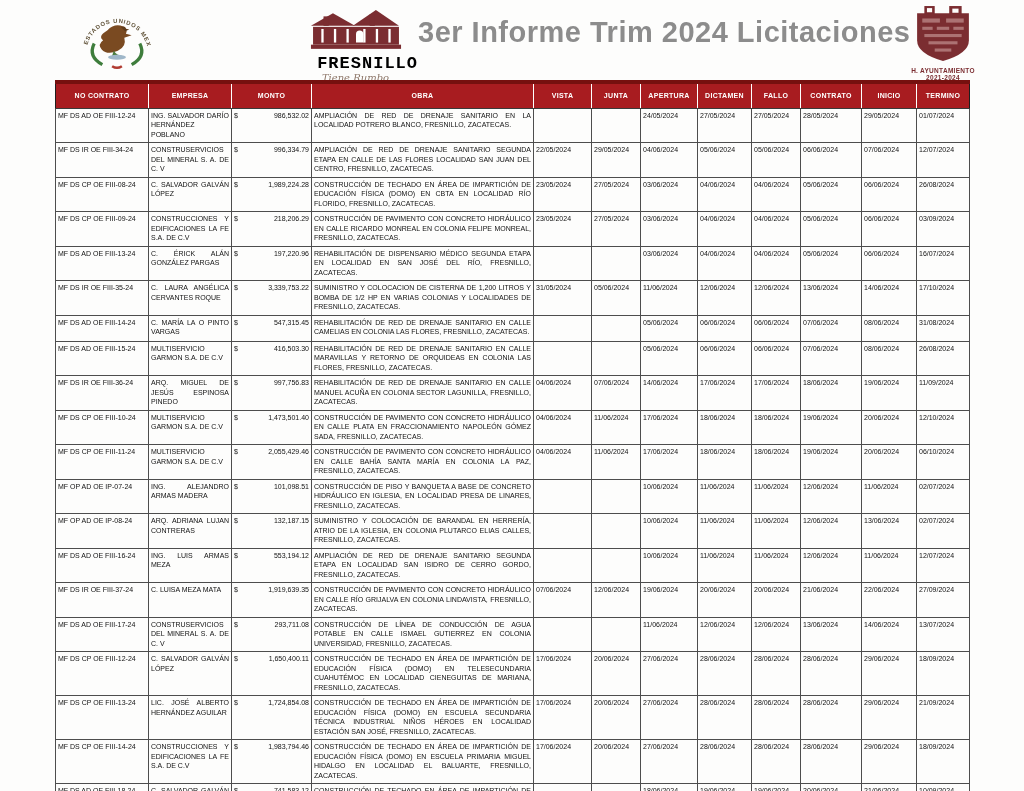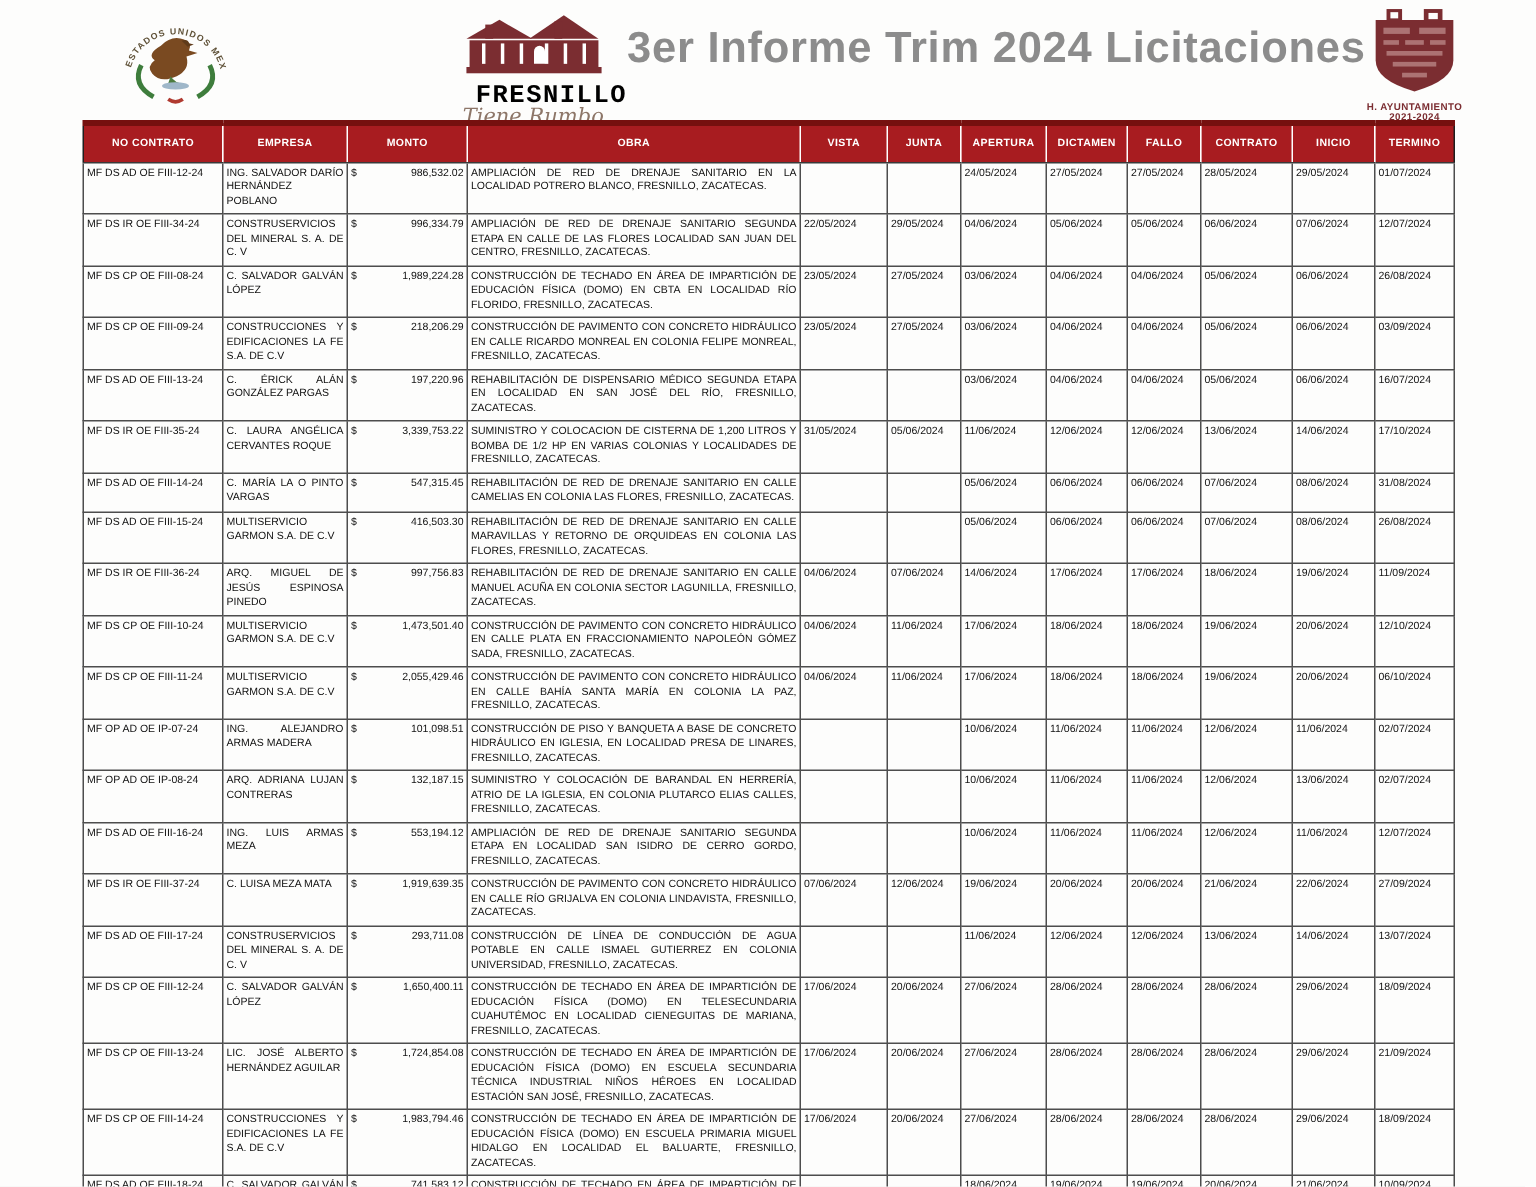--- a/index.html
+++ b/index.html
@@ -4,21 +4,21 @@
 <style>
   * { margin:0; padding:0; box-sizing:border-box; }
   body { font-family:"Liberation Sans", sans-serif; background:#e8e8e8; }
   .page { position:relative; width:1024px; height:791px; background:#fdfdfc; overflow:hidden; margin:0 auto; }
 
   
   .hdr { position:absolute; left:0; top:0; width:1024px; height:80px; }
   .logo-national { position:absolute; left:62px; top:6px; width:110px; height:70px; }
   .logo-fresnillo { position:absolute; left:293px; top:8px; width:125px; height:68px; text-align:center; }
   .fres-word { font-family:Liberation Mono, monospace; font-weight:bold; font-size:17px; letter-spacing:1px; color:#000000; line-height:16px;text-align:right; }
-  .fres-tag  { font-family:"DejaVu Serif", serif; font-style:italic; font-size:14px; color:#8d7668; line-height:11px; }
+  .fres-tag  { font-family:"DejaVu Serif", serif; font-style:italic; font-size:10px; color:#8d7668; line-height:11px; }
   .page-title { position:absolute; left:418px; top:16px; width:460px; font-size:29px; font-weight:bold; color:#8c8c8c; letter-spacing:.5px; white-space:nowrap; }
   .logo-crest { position:absolute; left:897px; top:5px; width:92px; height:73px; text-align:center; }
   .crest-txt { font-size:6.5px; font-weight:bold; color:#7b2d31; line-height:7px; letter-spacing:.3px; }
 
   
   table.lic { position:absolute; left:55px; top:80px; width:914px; border-collapse:collapse; table-layout:fixed; border:1.5px solid #1e1e1e; }
   col.c1{width:93px} col.c2{width:83px} col.c3{width:80px} col.c4{width:222px}
   col.c5{width:58px} col.c6{width:49px} col.c7{width:57px} col.c8{width:54px}
   col.c9{width:49px} col.c10{width:61px} col.c11{width:55px} col.c12{width:53px}
 

